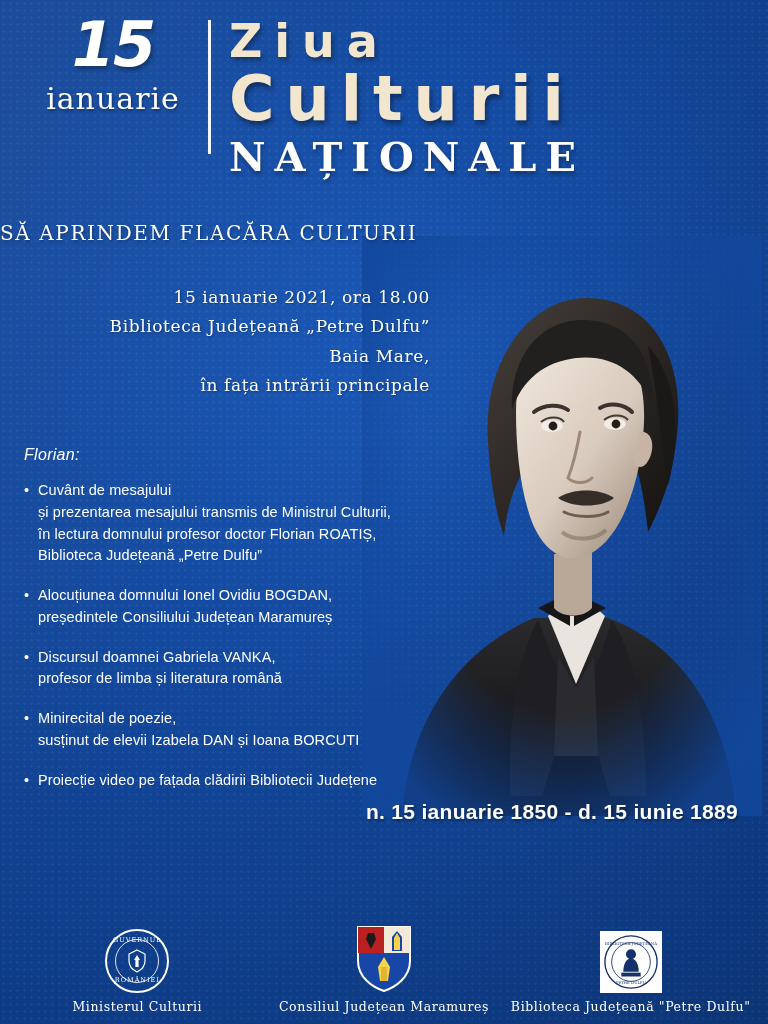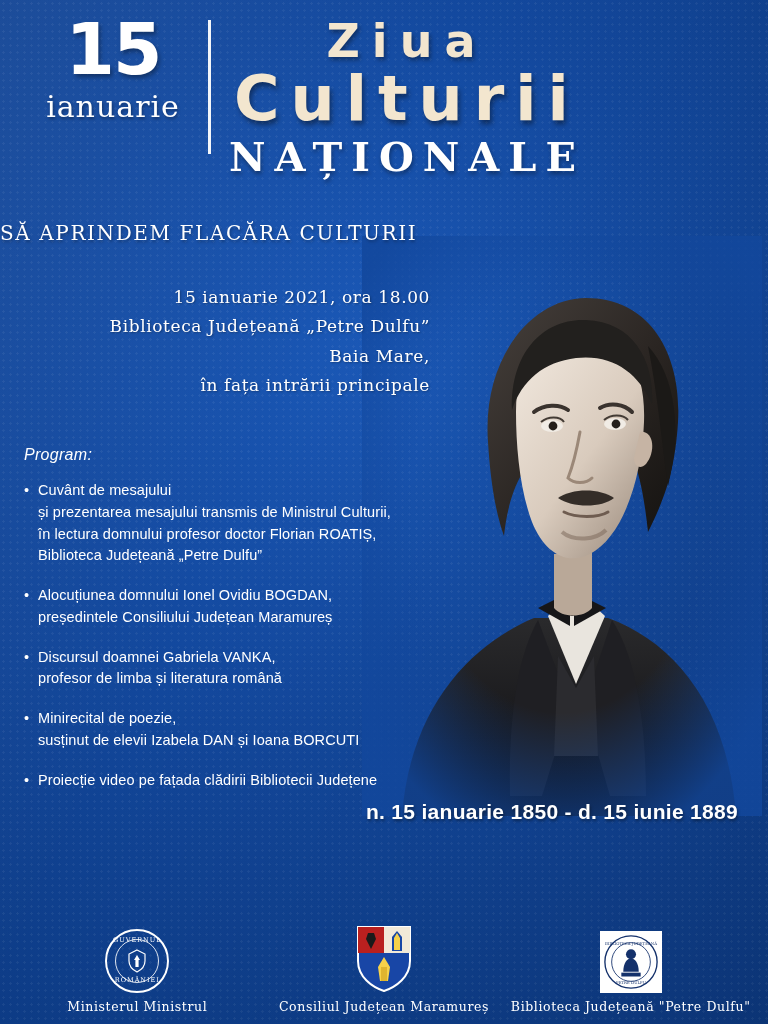--- a/index.html
+++ b/index.html
@@ -40,40 +40,41 @@
   }
   .date-block {
     width: 170px;
     text-align: center;
     color: #fff;
     padding-top: 2px;
   }
   .date-num {
     font-family: "DejaVu Sans", sans-serif;
     font-weight: bold;
-    font-size: 71px;
+    font-size: 62px;
     line-height: 0.95;
     letter-spacing: -2px;
     text-shadow: 2px 3px 4px rgba(0,0,0,0.35);
+    font-style: italic;
   }
   .date-month {
     font-family: "DejaVu Serif", serif;
     font-size: 30px;
     letter-spacing: 1px;
     margin-top: 6px;
     text-shadow: 1px 2px 3px rgba(0,0,0,0.35);
   }
   .divider-line {
     width: 3px;
     background: #ffffff;
     margin: 6px 18px 0 10px;
     height: 134px;
     opacity: 0.95;
   }
-  .title-block { padding-top: 4px; text-align: center; }
+  .title-block { padding-top: 4px; }
   .t-ziua {
     font-family: "DejaVu Sans", sans-serif;
     font-weight: bold;
     font-size: 46px;
     color: #f3e6cf;
     letter-spacing: 12px;
     line-height: 1;
     text-shadow: 2px 3px 4px rgba(0,0,0,0.35);
   }
   .t-culturii {
@@ -253,21 +254,21 @@
   <div class="slogan">SĂ APRINDEM FLACĂRA CULTURII</div>
 
   <div class="venue">
     <div>15 ianuarie 2021, ora 18.00</div>
     <div>Biblioteca Județeană „Petre Dulfu”</div>
     <div>Baia Mare,</div>
     <div>în fața intrării principale</div>
   </div>
 
   <div class="program">
-    <div class="program-title">Program:</div>
+    <div class="program-title">Florian:</div>
 
     <div class="p-item">
       <div class="p-bullet">•</div>
       <div class="p-lines">
         <div>Cuvânt de mesajului</div>
         <div>și prezentarea mesajului transmis de Ministrul Culturii,</div>
         <div>în lectura domnului profesor doctor Florian ROATIȘ,</div>
         <div>Biblioteca Județeană „Petre Dulfu”</div>
       </div>
     </div>
@@ -385,21 +386,21 @@
           <div class="seal-inner">
             <svg width="26" height="26" viewBox="0 0 26 26" aria-hidden="true">
               <path d="M13 2 L21 6 V13 C21 19 17 22 13 24 C9 22 5 19 5 13 V6 Z" fill="none" stroke="#fff" stroke-width="1.2"></path>
               <path d="M13 7 L16 12 H10 Z" fill="#fff"></path>
               <rect x="11.4" y="12" width="3.2" height="7" fill="#fff"></rect>
             </svg>
           </div>
           <div class="seal-bottom">ROMÂNIEI</div>
         </div>
       </div>
-      <div class="logo-caption">Ministerul Ministrul</div>
+      <div class="logo-caption">Ministerul Culturii</div>
     </div>
 
     <div class="logo-cell">
       <div class="logo-mark">
         <div class="shield-wrap">
           <svg viewBox="0 0 60 70" width="60" height="70" aria-hidden="true">
             <path d="M4 4 H56 V38 C56 54 42 64 30 68 C18 64 4 54 4 38 Z" fill="#1846a6" stroke="#ffffff" stroke-width="2"></path>
             <rect x="4" y="4" width="26" height="26" fill="#b9201f"></rect>
             <rect x="30" y="4" width="26" height="26" fill="#f2e9d8"></rect>
             <path d="M14 10 L20 10 L22 16 L17 26 L12 16 Z" fill="#1a1a1a"></path>

